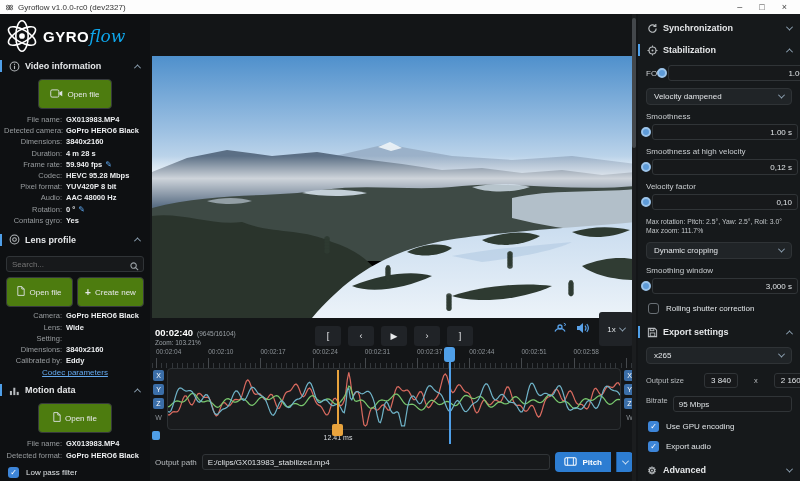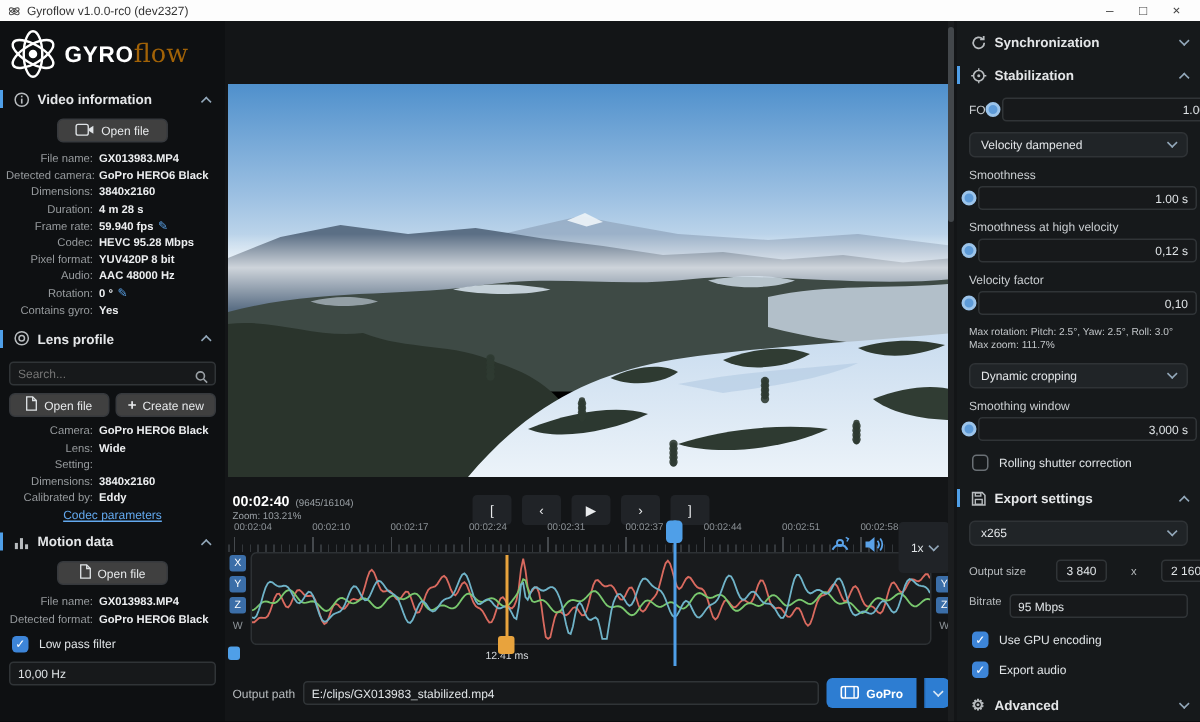--- a/index.html
+++ b/index.html
@@ -13,60 +13,60 @@
   .titlebar .appicon { display:flex; margin-right:4px; }
   .winbtns { margin-left:auto; display:flex; gap:17px; padding-right:8px; color:#444;
              font-size:9px; line-height:13px; }
   .winbtns span { cursor:default; }
 
   
   .chev { width:5px; height:5px; border-right:1.3px solid #93a8ba; border-bottom:1.3px solid #93a8ba;
           display:inline-block; }
   .chev.up { transform:rotate(-135deg) translate(-1px,-1px); }
   .chev.down { transform:rotate(45deg) translate(-1px,-1px); }
-  .btn { display:flex; align-items:center; justify-content:center; gap:4px; background:#404040;
-         border:1px solid #36393d; border-radius:4px; color:#e6e8ea; font-size:8px; height:16px; }
+  .btn { display:flex; align-items:center; justify-content:center; gap:4px; background:#4d7c0f;
+         border:1px solid #36393d; border-radius:4px; color:#e6e8ea; font-size:8px; height:30px; }
   .checkbox { width:11px; height:11px; border-radius:3px; background:#3d85d8; color:#fff; font-size:8px;
               display:flex; align-items:center; justify-content:center; flex:none; }
   .checkbox.off { background:transparent; border:1.5px solid #6a7075; }
   .checkrow { display:flex; align-items:center; gap:7px; font-size:8px; color:#dfe3e6; }
   input.text { background:#17191b; border:1px solid #303437; border-radius:3px; color:#dfe3e6;
                font-size:8px; font-family:inherit; padding:0 5px; height:16px; width:100%; outline:none; }
   .pencil { color:#5aa2e8; font-size:8px; margin-left:3px; }
 
   .sechead { position:relative; display:flex; align-items:center; height:16px; padding-left:8px;
              color:#e4e6e8; font-size:9px; font-weight:bold; }
   .sechead .bar { position:absolute; left:0; top:2px; width:2px; height:12px; background:#4f9fe8; }
   .sechead .icon { width:12px; margin-right:5px; display:flex; align-items:center; justify-content:center;
                    color:#b8bcbf; font-size:10px; }
   .sechead .chev { margin-left:auto; margin-right:10px; }
 
   
   .sidebar { position:absolute; top:14px; left:0; width:150px; height:467px; background:#0e1012; overflow:hidden; }
   .logo { display:flex; align-items:center; height:44px; padding-left:3px; }
   .logo .gyro { font-size:15px; font-weight:bold; color:#fff; letter-spacing:.5px; margin-left:2px; }
-  .logo .flow { font-family:"DejaVu Serif", serif; font-size:17px; color:#a16207; }
+  .logo .flow { font-family:"DejaVu Serif", serif; font-style:italic; font-size:17px; color:#0ea5e9; }
   .openfile-main { width:74px; margin:5px auto 2px; }
   .kvs { padding:3px 4px 0; }
   .kv { display:flex; align-items:center; min-height:11.2px; }
   .kv .k { width:62px; text-align:right; color:#989c9f; font-size:7.5px; padding-right:4px; white-space:nowrap; }
   .kv .v { color:#eceef0; font-size:7.5px; font-weight:bold; white-space:nowrap; }
   .search-wrap { position:relative; margin:5px 6px 0; }
   .search-wrap .sicon { position:absolute; right:5px; top:4px; }
   .lensbtns { display:flex; gap:4px; margin:5px 6px 0; }
   .lensbtns .btn { flex:1; }
   .link { display:block; color:#63a9ef; font-size:8px; text-decoration:underline; text-align:center; margin-top:2px; }
   .sidebar .checkrow { padding-left:8px; margin-top:6px; }
   .lpf-input { margin:4px 6px 0; }
 
   
   .center { position:absolute; top:14px; left:150px; width:488px; height:467px; background:#131517; }
   .video { margin:42px 2px 0; height:262px; background:#000; }
   .video svg { display:block; width:100%; height:100%; }
-  .controls { height:28px; display:flex; align-items:flex-start; position:relative; padding:12px 5px;flex-direction:column; }
+  .controls { height:28px; display:flex; align-items:flex-end; position:relative; padding:0 5px; }
   .timebox { line-height:1.15; }
   .tcline { display:flex; align-items:baseline; gap:4px; }
   .tc { font-size:9.5px; font-weight:bold; color:#fff; }
   .frameinfo, .zoomtxt { font-size:6.5px; color:#9aa0a5; }
   .transport { position:absolute; left:50%; transform:translateX(-50%); display:flex; gap:7px; }
   .tbtn { width:26px; height:20px; background:#202327; border-radius:3px; color:#e8eaec; font-size:9px;
           display:flex; align-items:center; justify-content:center; }
   .righticons { margin-left:auto; display:flex; align-items:center; gap:9px; }
   .speed { width:34px; height:34px; background:#202327; border-radius:3px; color:#dfe3e6; font-size:8px;
            display:flex; align-items:center; justify-content:center; gap:4px; }
@@ -569,21 +569,21 @@
     <div class="outputrow">
       <span class="outlabel">Output path</span>
       <input class="text outpath" value="E:/clips/GX013983_stabilized.mp4" style="">
       <div class="exportbtn">
         <span>
           <svg width="13" height="9" viewBox="0 0 14 10">
               <rect x="0.75" y="0.75" width="12.5" height="8.5" rx="1.5" fill="none" stroke="#fff" stroke-width="1.2"></rect>
               <path d="M3.8 1v8M10.2 1v8" stroke="#fff" stroke-width="1"></path>
             </svg>
         </span>
-        <span>GoPro</span>
+        <span>Pitch</span>
       </div>
       <div class="exportchev">
         <span class="chev down" style="border-color:#dbe8f5"></span>
       </div>
     </div>
   </div>
 
   <div class="rightpanel">
 
     <div class="sechead">

